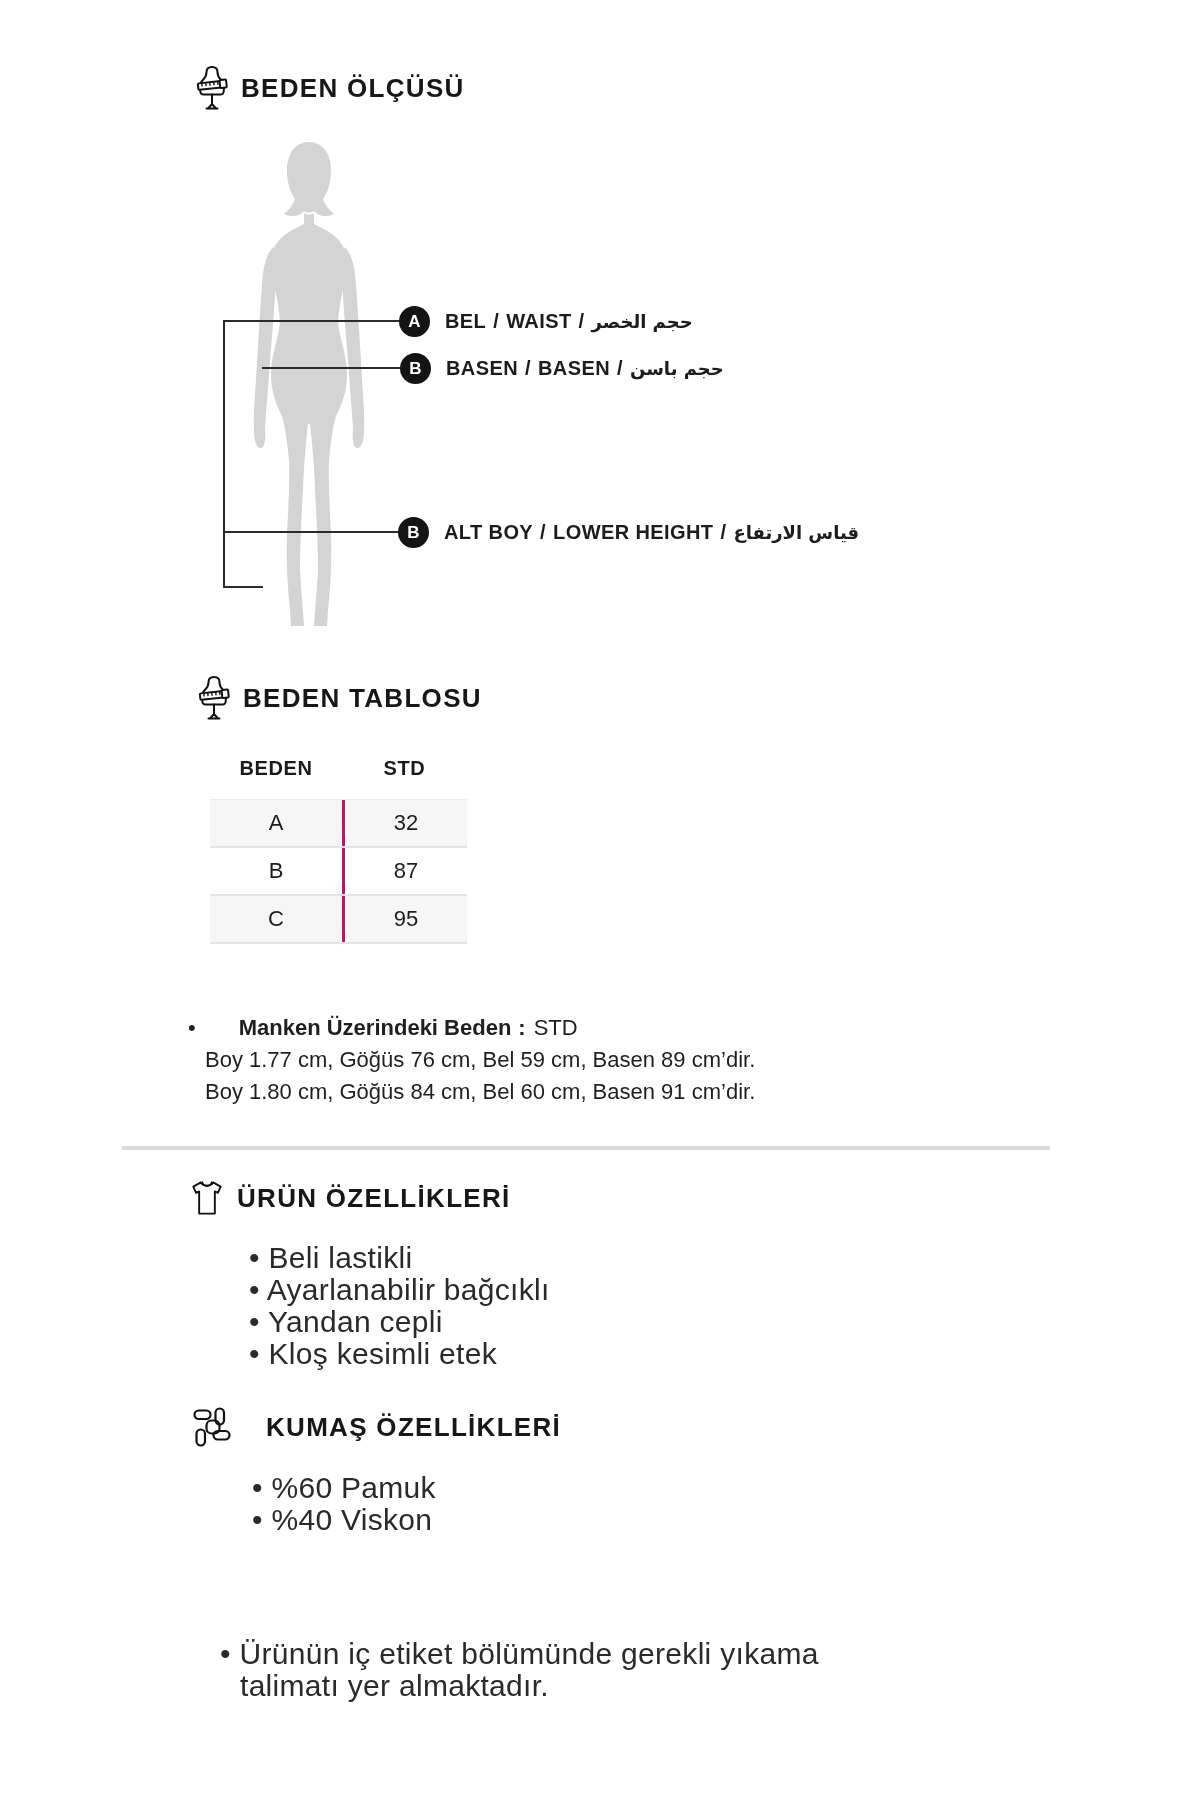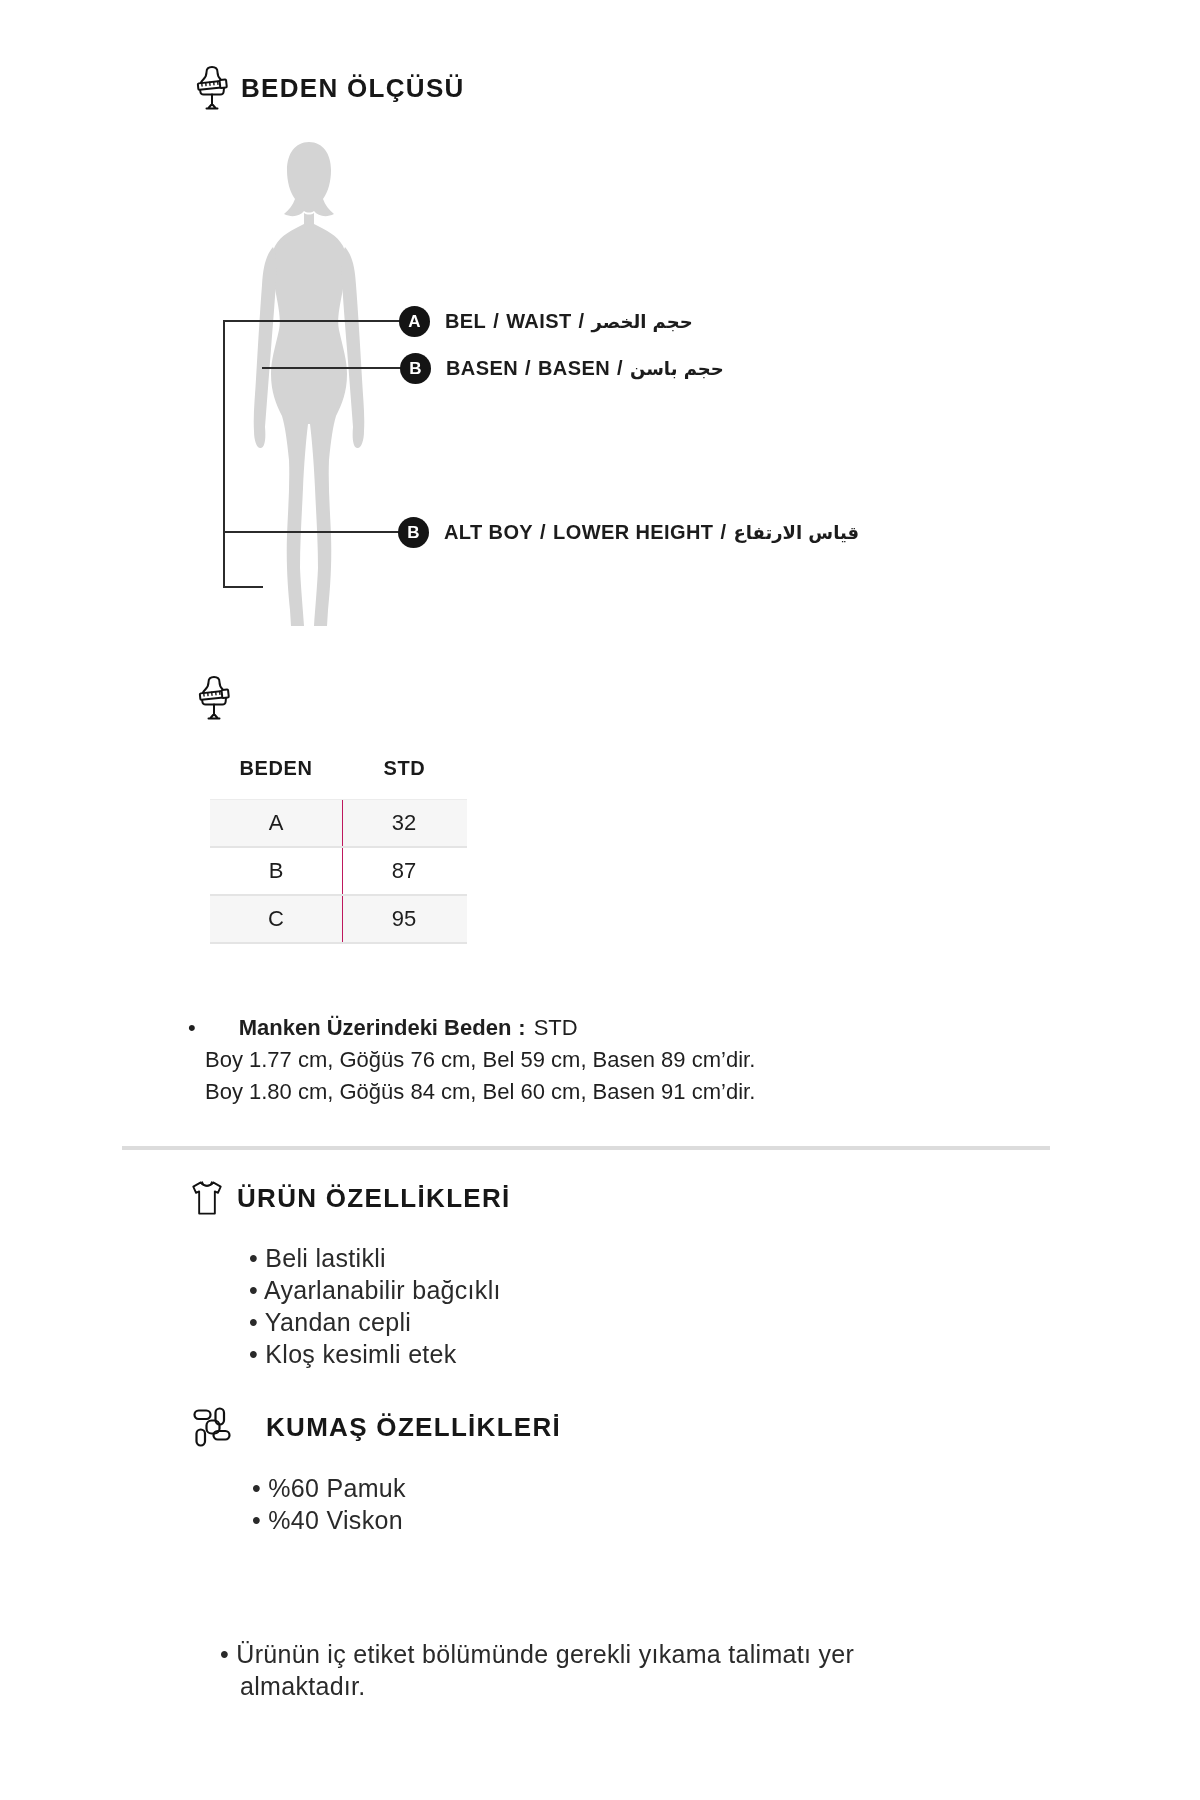--- a/index.html
+++ b/index.html
@@ -28,36 +28,36 @@
   
   .stable{position:absolute;left:210px;top:757px;width:257px;}
   .thead{display:flex;margin-bottom:19px;}
   .th{width:132px;text-align:center;font-size:20px;font-weight:700;letter-spacing:0.6px;}
   .th.c2{width:125px;}
   .tr{display:flex;height:46px;border-bottom:2px solid #e4e4e4;background:#ffffff;}
   .tr:first-child{border-top:1px solid #ececec;}
   .tr.alt{background:#f6f6f6;}
   .td{width:132px;display:flex;align-items:center;justify-content:center;
       font-size:22px;font-weight:500;color:#1d1d1d;}
-  .td.c2{width:122px;border-left:1px solid #be185d;}
+  .td.c2{width:122px;border-left:3px solid #be185d;}
 
   
   .minfo{position:absolute;left:188px;top:1012px;font-size:22px;color:#1f1f1f;}
   .mi1{line-height:32px;}
   .mi1 .blt::before{content:"•";margin-right:9px;font-size:22px;}
   .mi-label{font-weight:700;margin-left:34px;}
   .mi-sep{font-weight:700;margin:0 8px 0 7px;}
   .mi-val{font-weight:400;}
   .mi2{line-height:32px;padding-left:17px;}
 
   .divider{position:absolute;left:122px;top:1146px;width:928px;height:4px;background:#dcdcdc;}
 
   
   .feat{position:absolute;list-style:none;margin:0;padding:0;
-        font-size:25px;color:#2a2a2a;letter-spacing:0.3px;}
+        font-size:30px;color:#2a2a2a;letter-spacing:0.3px;}
   .feat li{line-height:32px;padding-left:20px;text-indent:-20px;}
   .feat li::before{content:"• ";}
 
   .care-ttl{position:absolute;left:213px;top:1583px;font-size:29px;font-weight:700;
             letter-spacing:0.4px;color:#161616;}
   .care-list{width:700px;}
 </style>
 </head>
 <body>
 
@@ -117,20 +117,21 @@
       <svg width="32" height="48" viewBox="0 0 32 46" fill="none" stroke="#111111" stroke-width="2" stroke-linejoin="round" stroke-linecap="round">
         <path d="M16,2 C12.5,2 10.5,4.2 10.5,7.2 C10.5,10 9.5,12.2 7.5,14.2 C5,16.6 3.8,19.6 4,23 L4.4,27 C4.6,28.6 6,29.6 7.6,29.6 L24.4,29.6 C26,29.6 27.4,28.6 27.6,27 L28,23 C28.2,19.6 27,16.6 24.5,14.2 C22.5,12.2 21.5,10 21.5,7.2 C21.5,4.2 19.5,2 16,2 Z"></path>
         <g transform="rotate(-6 16 20)">
           <rect x="2" y="17" width="24" height="6.5" rx="1" fill="#ffffff"></rect>
           <rect x="24" y="15.8" width="6.5" height="8.2" rx="1" fill="#ffffff"></rect>
           <path d="M6,17 L6,20 M10,17 L10,20 M14,17 L14,20 M18,17 L18,20 M22,17 L22,20" stroke-width="1.4"></path>
         </g>
         <path d="M16,29.6 L16,39 M16,39 L12.5,43 M16,39 L19.5,43 M10.5,43.5 L21.5,43.5"></path>
       </svg>
     </span>
+    <span class="ttl">BEDEN TABLOSU</span>
   </div>
 
   <div class="stable">
     <div class="thead">
       <div class="th">BEDEN</div>
       <div class="th c2">STD</div>
     </div>
     <div class="tbody">
       <div class="tr alt">
         <div class="td">A</div>

